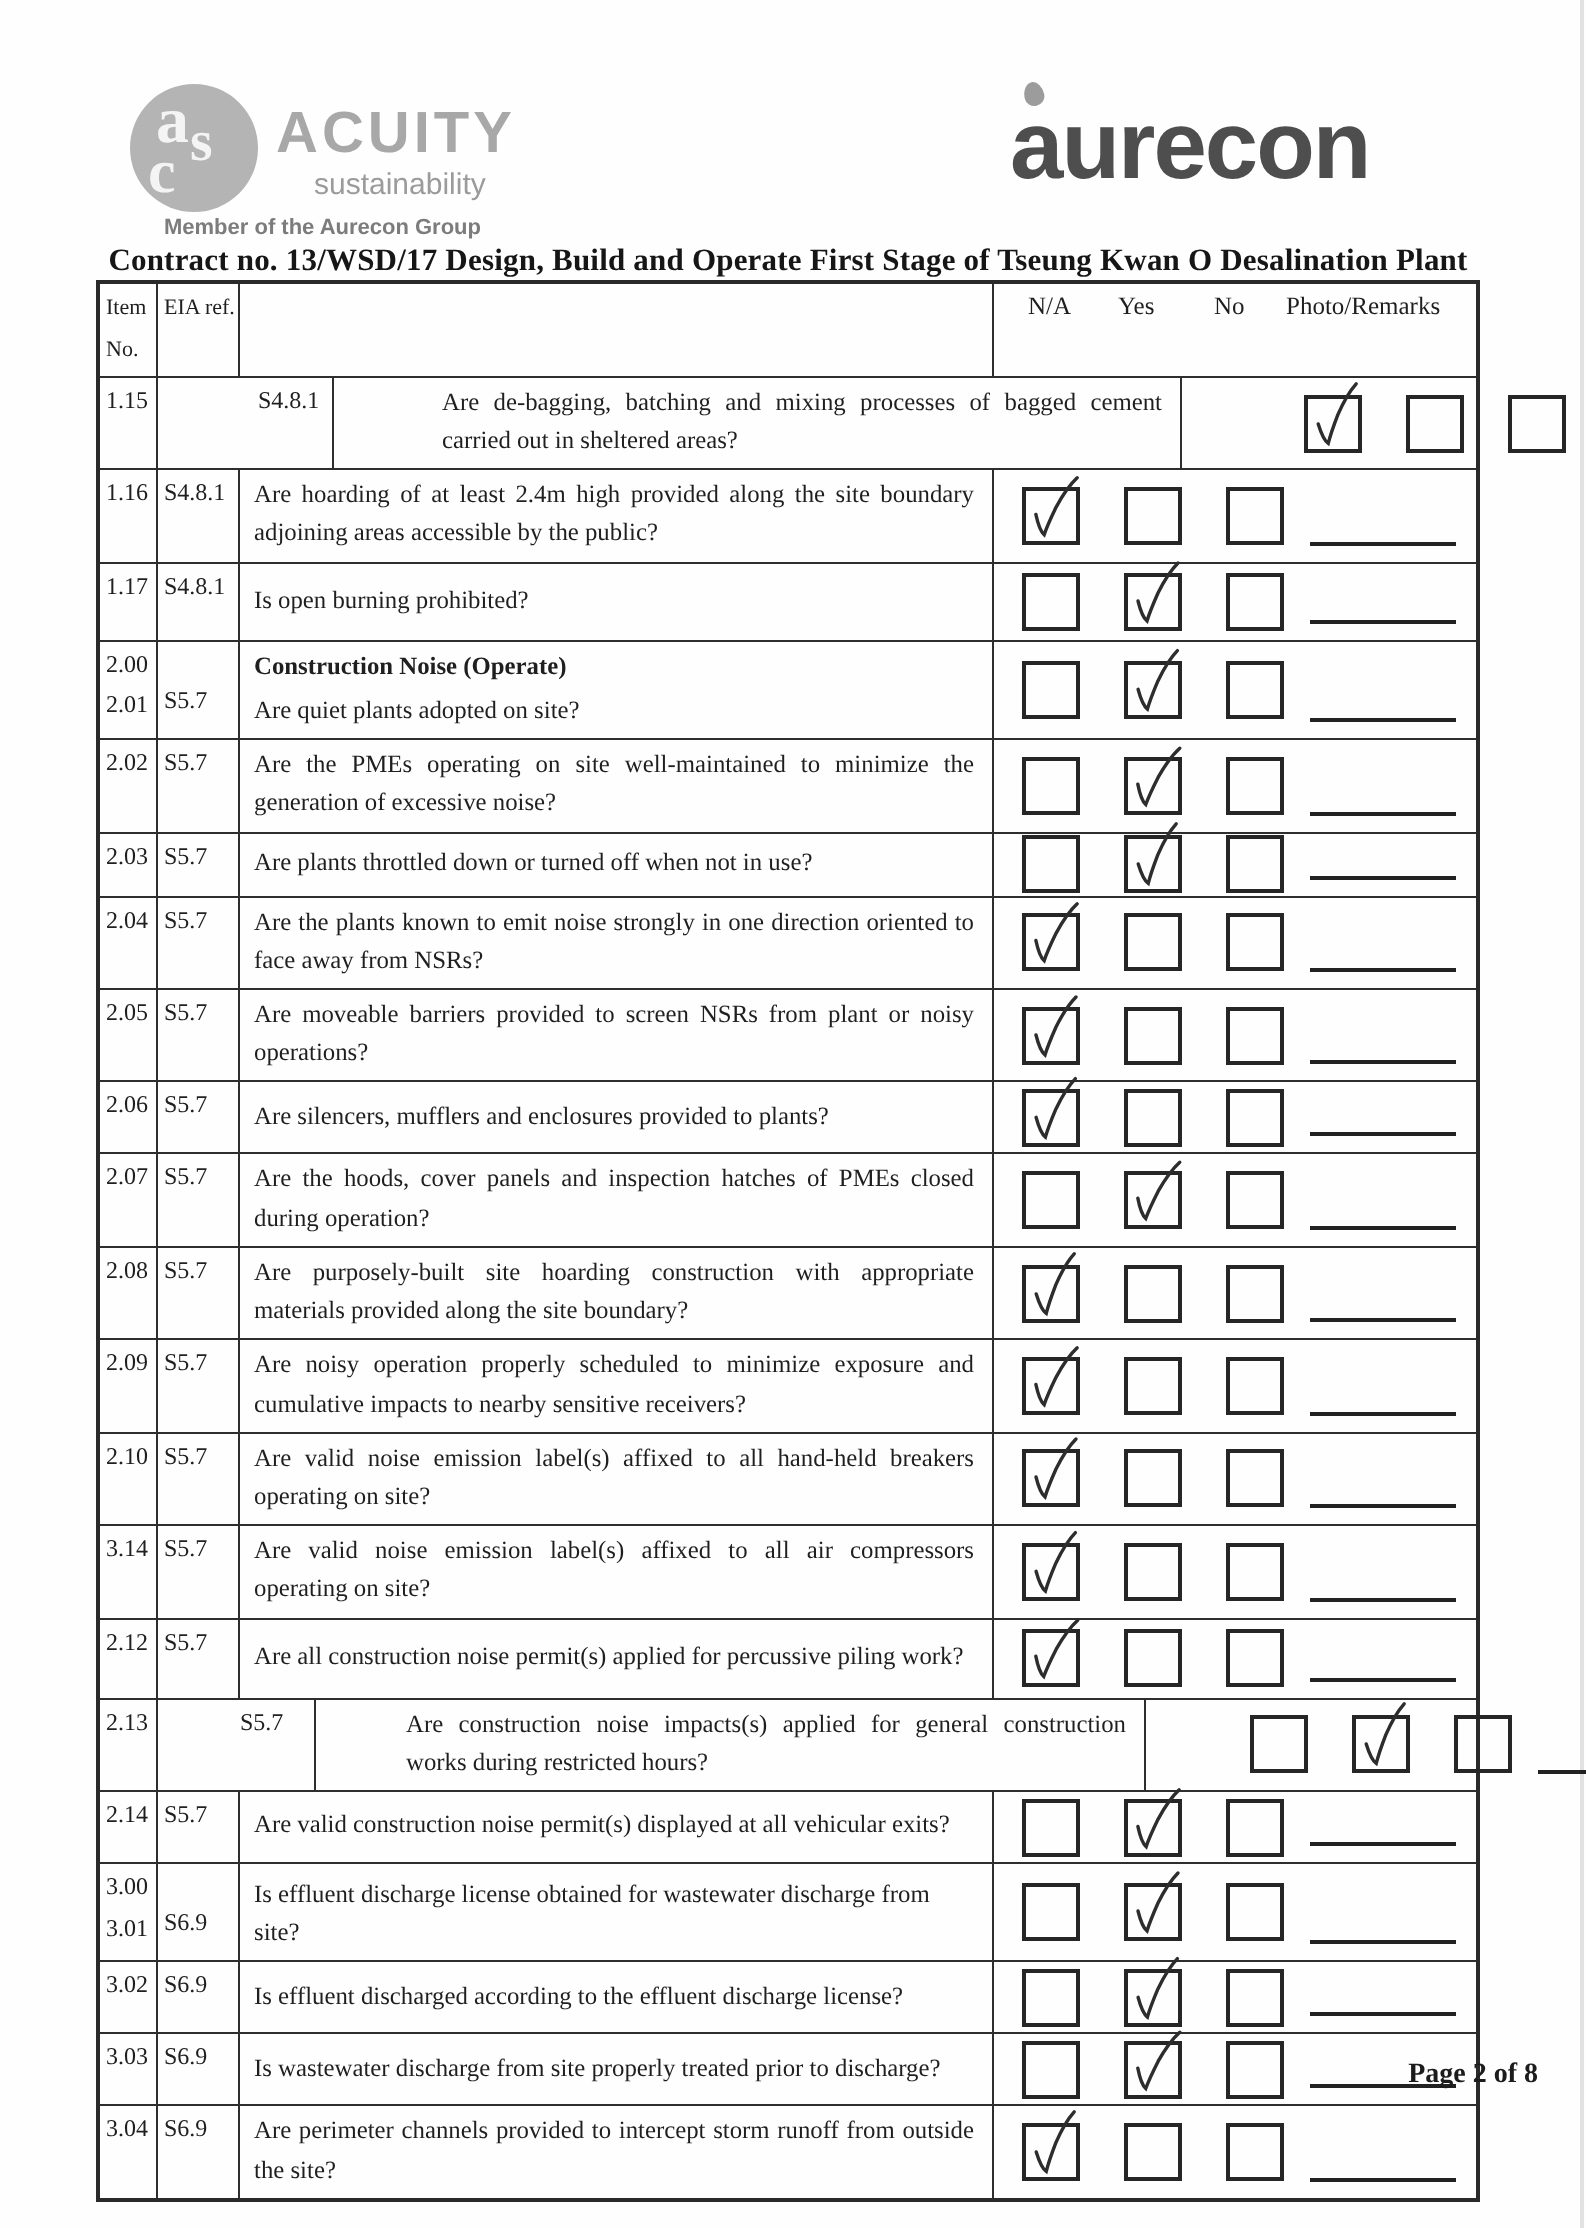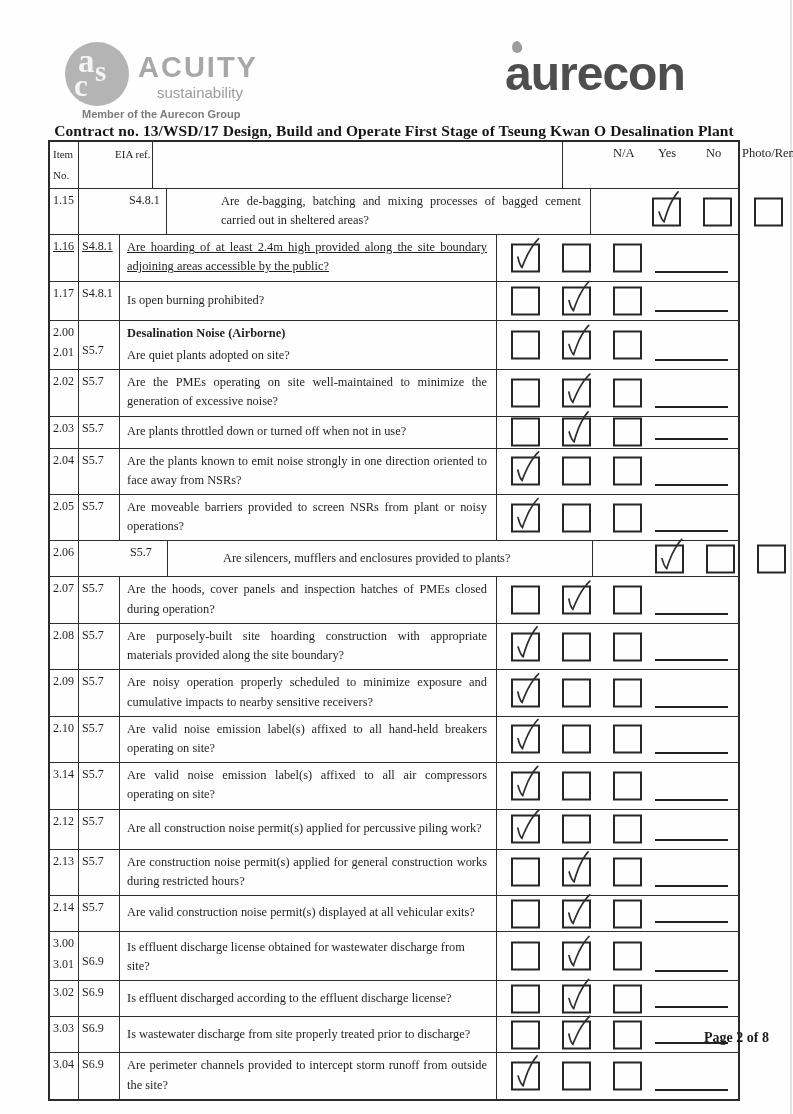--- a/index.html
+++ b/index.html
@@ -30,21 +30,21 @@
                background:#9c9c9c;transform:rotate(-12deg);}
 
   
   .doc-title{position:absolute;left:40px;top:122px;width:708px;text-align:center;
              font-size:15.5px;font-weight:bold;color:#161616;letter-spacing:.1px;}
 
   
   .checklist{position:absolute;left:48px;top:140px;width:688px;border:2px solid #2a2a2a;
              background:#fefefe;}
   .row{display:grid;grid-template-columns:29px 41px 377px 241px;border-top:1.6px solid #2e2e2e;}
-  .row:first-child{border-top:none;gap:33px;}
+  .row:first-child{border-top:none;}
   .c-item,.c-ref{border-right:1.5px solid #2e2e2e;font-size:12px;padding:2px 1px 2px 3px;line-height:1.55;}
   .c-q{border-right:1.5px solid #2e2e2e;font-size:12.4px;padding:3px 9px 4px 7px;line-height:1.55;
        display:flex;flex-direction:column;justify-content:center;text-align:justify;}
   .c-check{position:relative;}
   .sec-no{font-weight:normal;display:block;}
   .sec-title{font-weight:bold;text-align:left;}
   .q-gap{height:3px;}
 
   
   .row.hdr{min-height:42px;border-top:none;}
@@ -124,21 +124,21 @@
                 <path d="M8 22 Q10 30 12.5 32 Q14 27 18 18 Q23 8 28 3"></path>
               </svg>
             </span>
         <span class="box"></span>
         <span class="box"></span>
       </div>
       <span class="remark-line"></span>
     </div>
   </div>
 
-  <div class="row" style="min-height: 35px; text-decoration: underline;">
+  <div class="row" style="min-height: 35px;">
     <div class="c-item">
       
       <span>1.16</span>
     </div>
     <div class="c-ref">
       <span>S4.8.1</span>
     </div>
     <div class="c-q">
 
       <div>Are hoarding of at least 2.4m high provided along the site boundary adjoining areas accessible by the public?</div>
@@ -185,21 +185,21 @@
 
   <div class="row" style="min-height: 40px;">
     <div class="c-item">
       <span class="sec-no" style="margin-bottom: 2px;">2.00</span>
       <span>2.01</span>
     </div>
     <div class="c-ref" style="padding-top: 20px;">
       <span>S5.7</span>
     </div>
     <div class="c-q" style="justify-content: flex-start; text-align: left;">
-      <div class="sec-title">Desalination Noise (Airborne)</div>
+      <div class="sec-title">Construction Noise (Operate)</div>
       <div class="q-gap"></div>
       <div>Are quiet plants adopted on site?</div>
     </div>
     <div class="c-check">
       <div class="boxes">
         <span class="box"></span>
         <span class="box">
               <svg class="tick" viewBox="0 0 33 40" style="transform: rotate(-1deg);">
                 <path d="M8 22 Q10 30 12.5 32 Q14 27 18 18 Q23 8 28 3"></path>
               </svg>
@@ -307,21 +307,21 @@
                 <path d="M8 22 Q10 30 12.5 32 Q14 27 18 18 Q23 8 28 3"></path>
               </svg>
             </span>
         <span class="box"></span>
         <span class="box"></span>
       </div>
       <span class="remark-line"></span>
     </div>
   </div>
 
-  <div class="row" style="min-height: 35px; gap: 48px;">
+  <div class="row" style="min-height: 35px;">
     <div class="c-item">
       
       <span>2.06</span>
     </div>
     <div class="c-ref">
       <span>S5.7</span>
     </div>
     <div class="c-q">
 
       <div>Are silencers, mufflers and enclosures provided to plants?</div>
@@ -489,31 +489,31 @@
                 <path d="M8 22 Q10 30 12.5 32 Q14 27 18 18 Q23 8 28 3"></path>
               </svg>
             </span>
         <span class="box"></span>
         <span class="box"></span>
       </div>
       <span class="remark-line"></span>
     </div>
   </div>
 
-  <div class="row" style="min-height: 39px;">
+  <div class="row" style="min-height: 39px; gap: 38px;">
     <div class="c-item">
       
       <span>2.13</span>
     </div>
     <div class="c-ref">
       <span>S5.7</span>
     </div>
     <div class="c-q">
 
-      <div>Are construction noise permit(s) applied for general construction works during restricted hours?</div>
+      <div>Are construction noise impacts(s) applied for general construction works during restricted hours?</div>
     </div>
     <div class="c-check">
       <div class="boxes">
         <span class="box"></span>
         <span class="box">
               <svg class="tick" viewBox="0 0 33 40" style="transform: rotate(-3deg);">
                 <path d="M8 22 Q10 30 12.5 32 Q14 27 18 18 Q23 8 28 3"></path>
               </svg>
             </span>
         <span class="box"></span>

